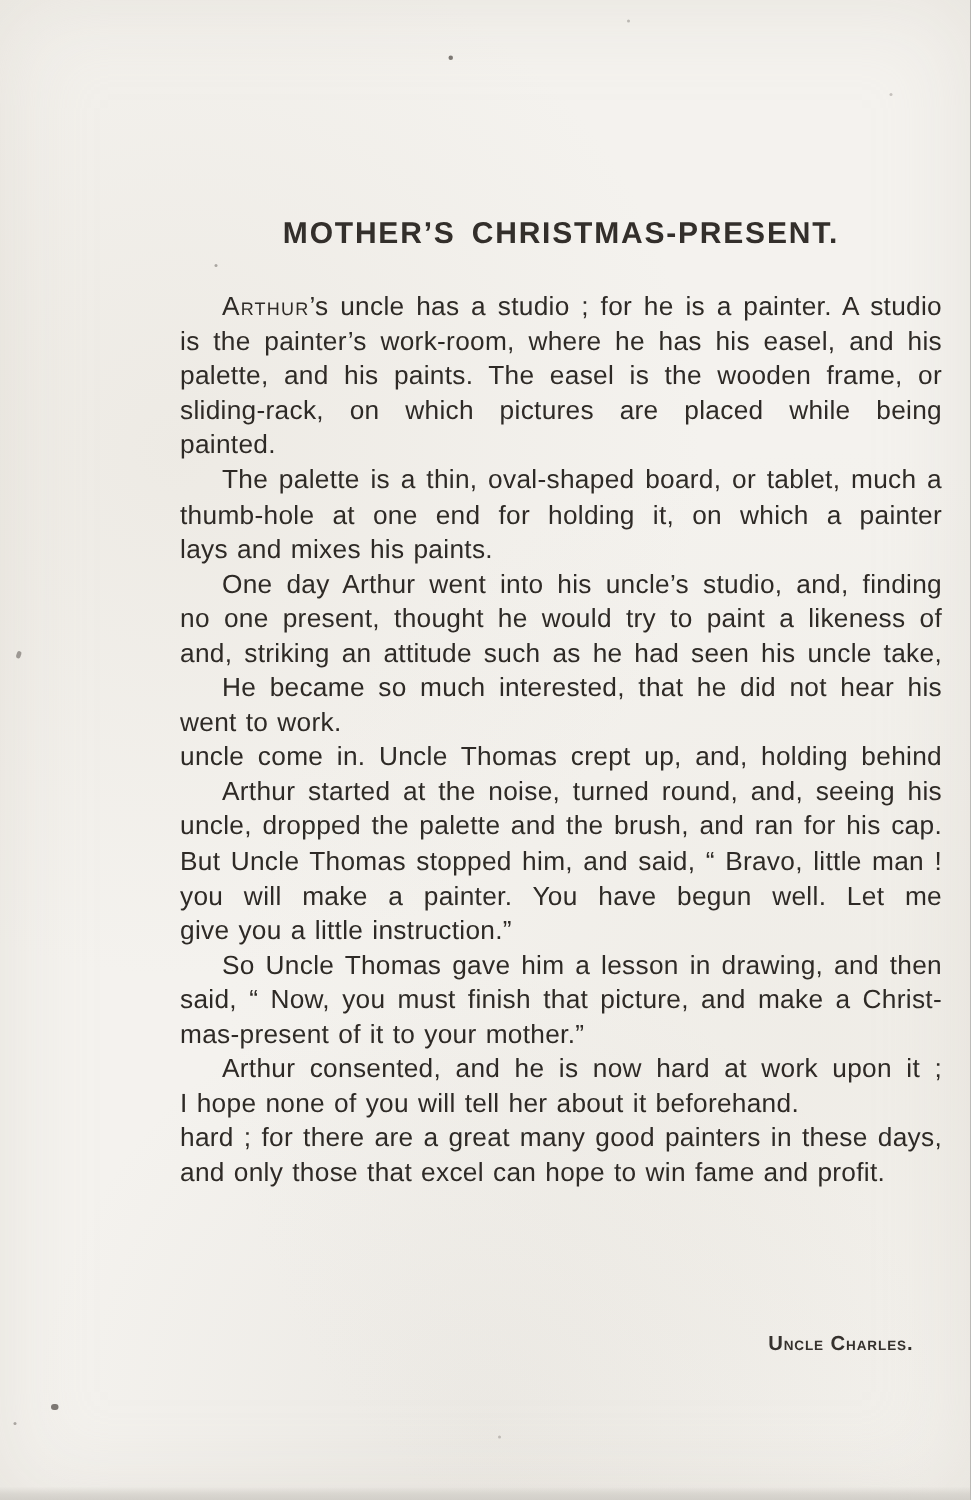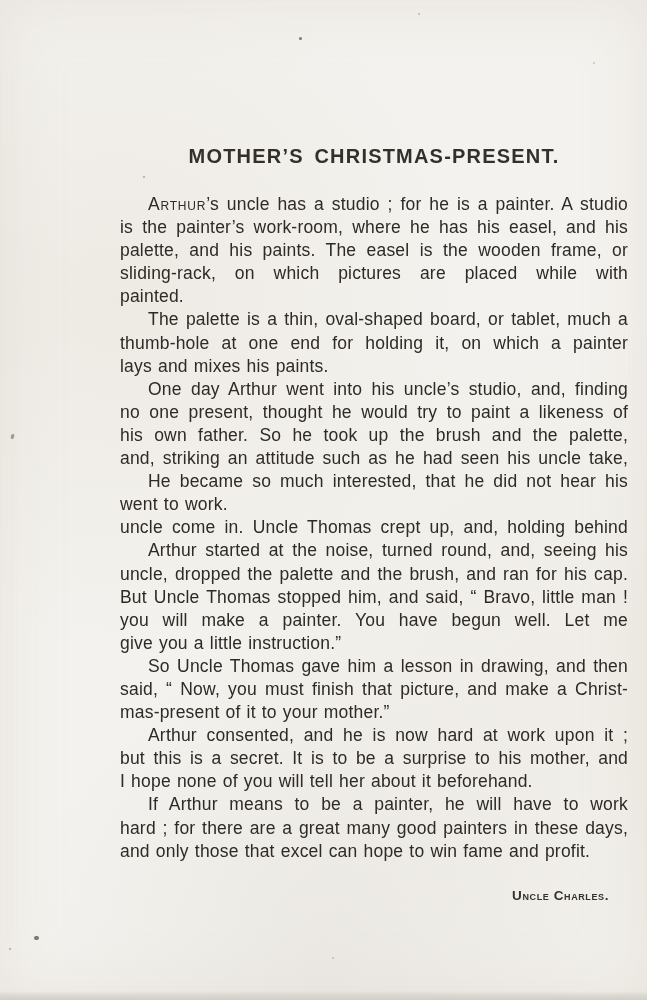--- a/index.html
+++ b/index.html
@@ -83,44 +83,41 @@
   <span class="speck s6"></span>
   <span class="speck s7"></span>
   <span class="speck s8"></span>
 
   <h1 class="title">MOTHER’S CHRISTMAS-PRESENT.</h1>
 
   <div class="content" id="content">
       <div class="line first"><span class="sc">Arthur</span>’s uncle has a studio ; for he is a painter. A studio</div>
       <div class="line">is the painter’s work-room, where he has his easel, and his</div>
       <div class="line">palette, and his paints. The easel is the wooden frame, or</div>
-      <div class="line">sliding-rack, on which pictures are placed while with</div>
+      <div class="line">sliding-rack, on which pictures are placed while being</div>
       <div class="line lastline">painted.</div>
       <div class="line first">The palette is a thin, oval-shaped board, or tablet, much a</div>
       <div class="line">thumb-hole at one end for holding it, on which a painter</div>
       <div class="line lastline">lays and mixes his paints.</div>
       <div class="line first">One day Arthur went into his uncle’s studio, and, finding</div>
       <div class="line">no one present, thought he would try to paint a likeness of</div>
-      <div class="line">his own father. So he took up the brush and the palette,</div>
       <div class="line">and, striking an attitude such as he had seen his uncle take,</div>
       <div class="line first">He became so much interested, that he did not hear his</div>
       <div class="line lastline">went to work.</div>
       <div class="line">uncle come in. Uncle Thomas crept up, and, holding behind</div>
       <div class="line first">Arthur started at the noise, turned round, and, seeing his</div>
       <div class="line">uncle, dropped the palette and the brush, and ran for his cap.</div>
       <div class="line">But Uncle Thomas stopped him, and said, “ Bravo, little man !</div>
       <div class="line">you will make a painter. You have begun well. Let me</div>
       <div class="line lastline">give you a little instruction.”</div>
       <div class="line first">So Uncle Thomas gave him a lesson in drawing, and then</div>
       <div class="line">said, “ Now, you must finish that picture, and make a Christ-</div>
       <div class="line lastline">mas-present of it to your mother.”</div>
       <div class="line first">Arthur consented, and he is now hard at work upon it ;</div>
-      <div class="line">but this is a secret. It is to be a surprise to his mother, and</div>
       <div class="line lastline">I hope none of you will tell her about it beforehand.</div>
-      <div class="line first">If Arthur means to be a painter, he will have to work</div>
       <div class="line">hard ; for there are a great many good painters in these days,</div>
       <div class="line lastline">and only those that excel can hope to win fame and profit.</div>
     </div>
 
   <div class="signature">Uncle Charles.</div>
 
   <div class="bottom-edge"></div>
 </div>
 
 </body></html>

